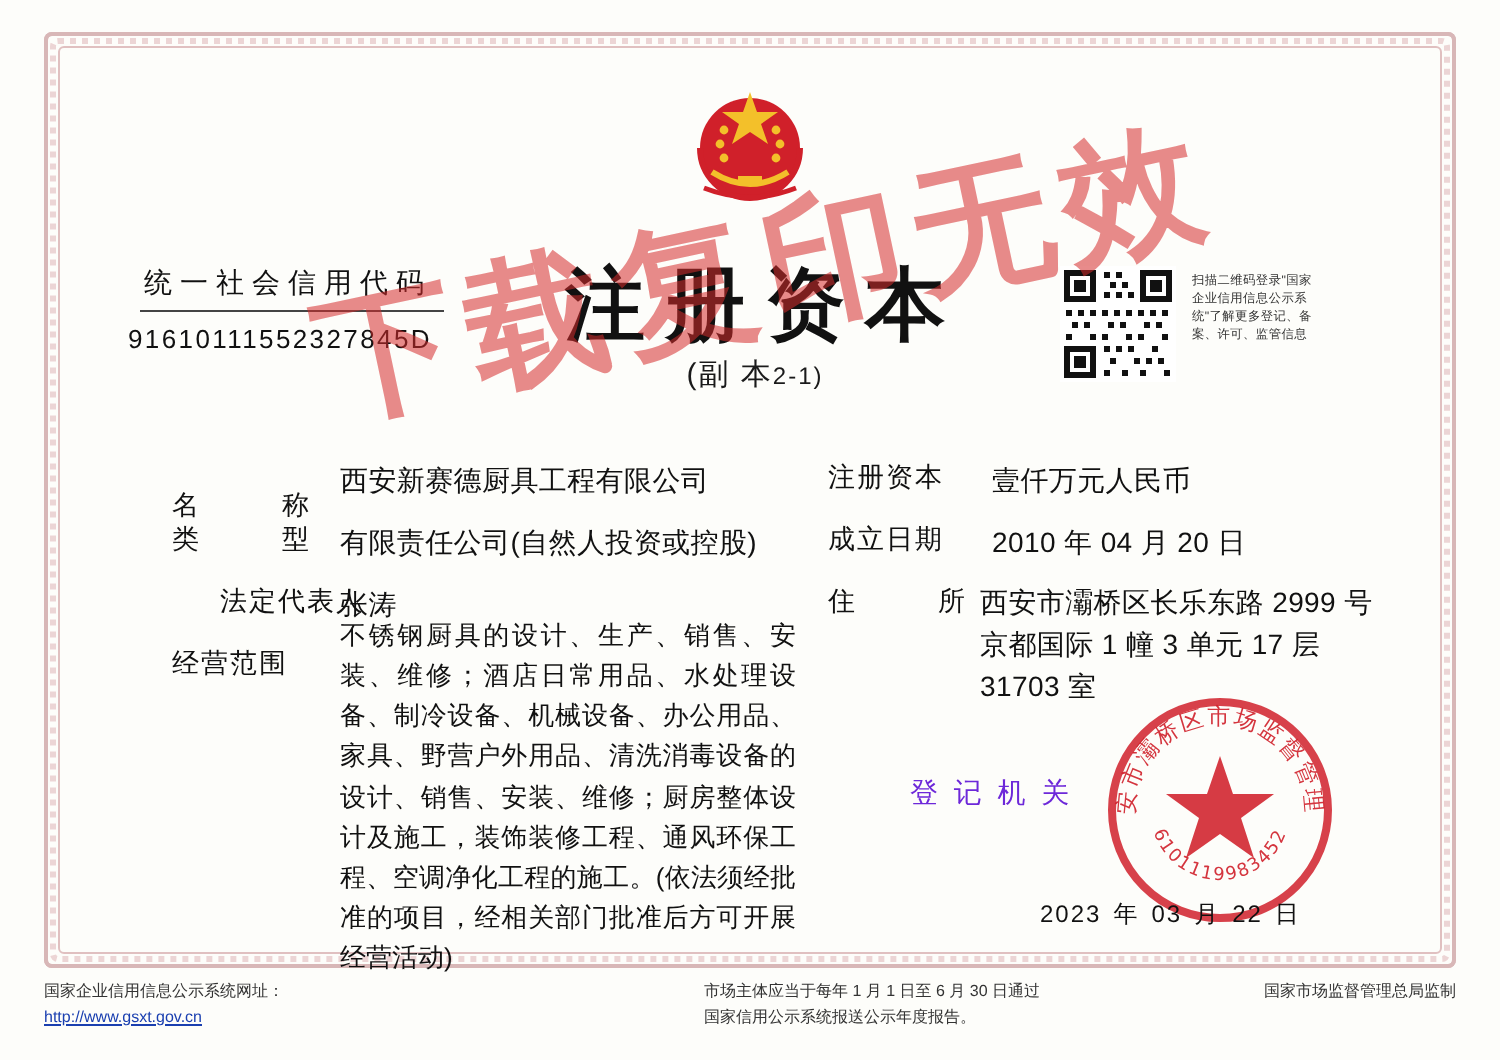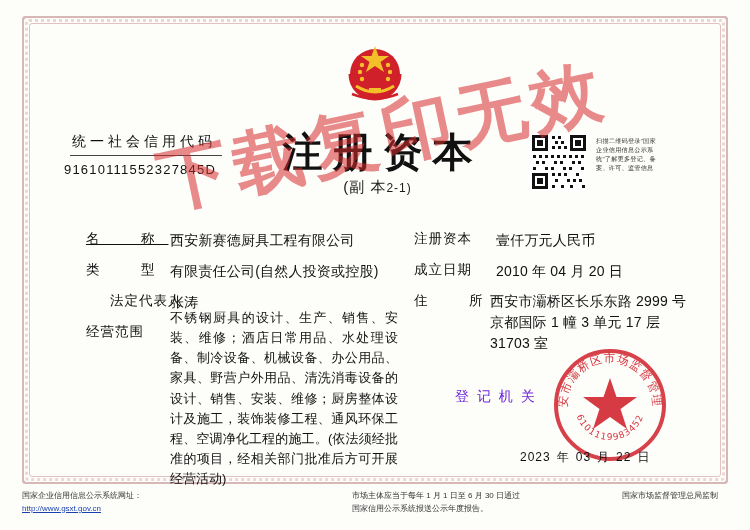--- a/index.html
+++ b/index.html
@@ -138,21 +138,21 @@
     color: #111;
     letter-spacing: 1px;
     white-space: nowrap;
   }
   .field-value {
     position: absolute;
     font-size: 14px;
     color: #111;
     letter-spacing: .2px;
   }
-  .lbl-name   { left: 86px;  top: 230px; letter-spacing: 14px; text-decoration: underline; }
+  .lbl-name   { left: 86px;  top: 244px; letter-spacing: 14px; }
   .lbl-type   { left: 86px;  top: 261px; letter-spacing: 14px; }
   .lbl-rep    { left: 86px;  top: 292px; margin-left: 24px; }
   .lbl-scope  { left: 86px;  top: 323px; }
   .lbl-cap    { left: 414px; top: 230px; }
   .lbl-date   { left: 414px; top: 261px; }
   .lbl-addr   { left: 414px; top: 292px; letter-spacing: 14px; }
 
   .val-name  { left: 170px; top: 232px; }
   .val-type  { left: 170px; top: 263px; }
   .val-rep   { left: 170px; top: 294px; }
@@ -230,21 +230,21 @@
   }
   .footer-left a { color: #1a3fb0; text-decoration: underline; }
   .footer-center {
     position: absolute;
     left: 352px; top: 0;
     line-height: 1.6;
     text-align: left;
   }
   .footer-right {
     position: absolute;
-    right: 32px; top: 0;
+    right: 22px; top: 0;
     line-height: 1.6;
     text-align: left;
   }
 </style>
 </head>
 <body>
 
 <div id="license">
 
   <div class="border-outer"></div>

